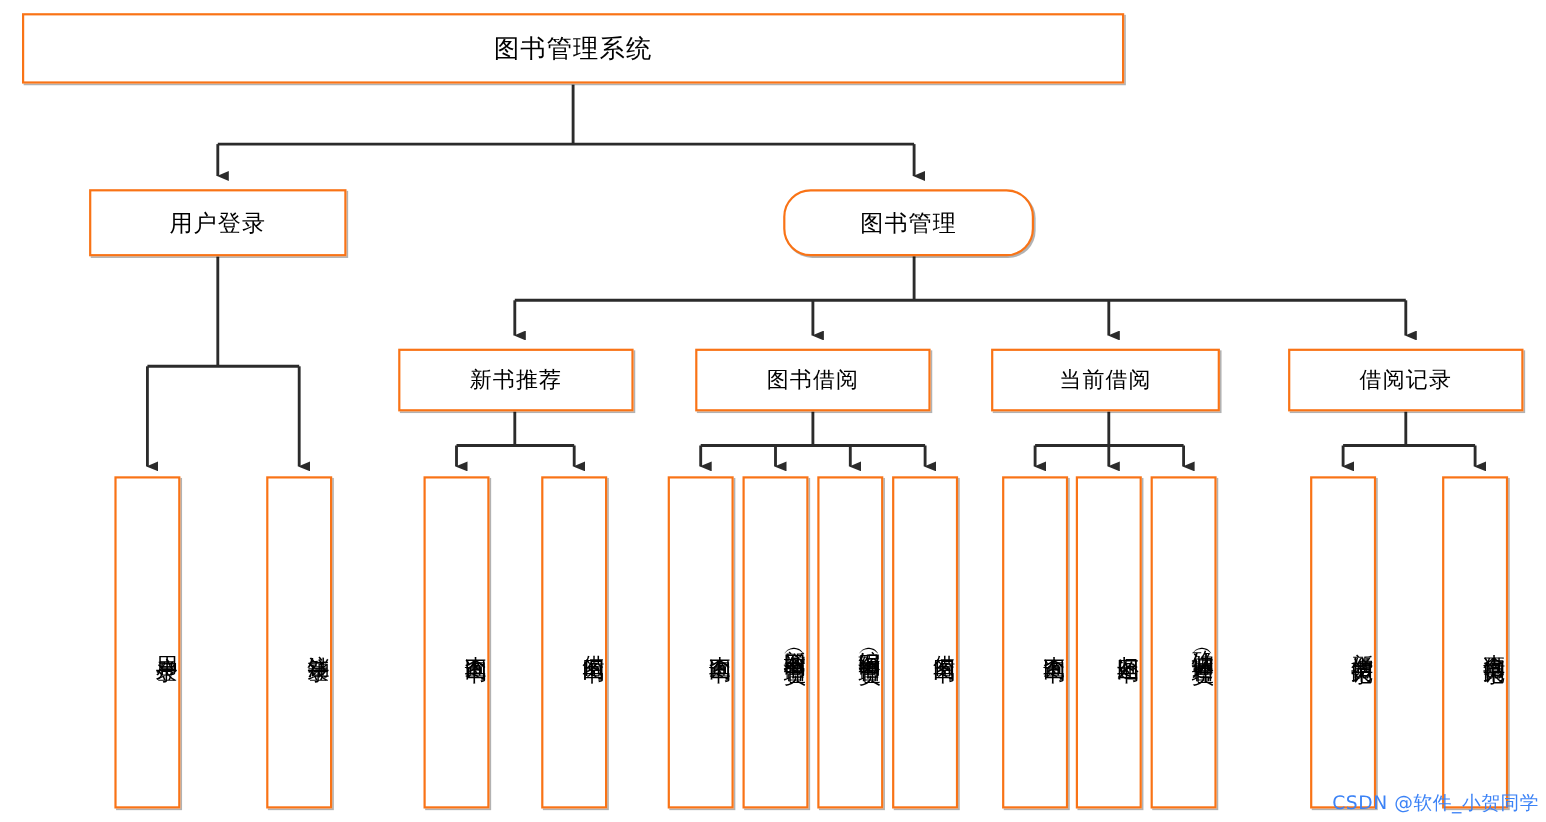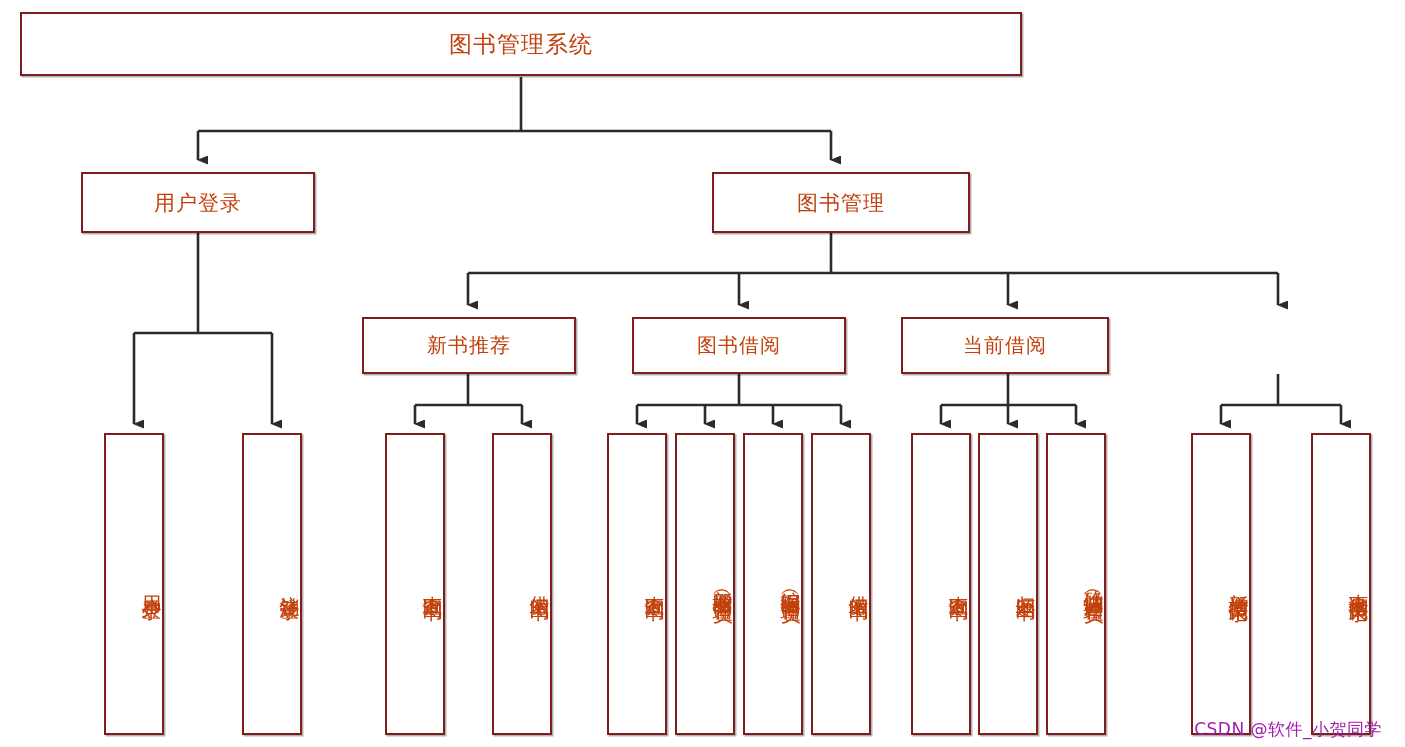--- a/index.html
+++ b/index.html
@@ -19,26 +19,26 @@
     position:absolute;
     left:0; top:0;
     width:1405px;
     height:747px;
     pointer-events:none;
   }
   .node{
     position:absolute;
     box-sizing:border-box;
     background:#ffffff;
-    border:2px solid #7f1d1d;
+    border:2px solid #f97316;
     display:flex;
     align-items:center;
     justify-content:center;
     text-align:center;
-    color:#c2410c;
+    color:#000000;
     box-shadow:1.5px 1.5px 0 rgba(0,0,0,0.30);
   }
   .node.root{
     font-size:23px;
     letter-spacing:1px;
   }
   .node.lvl2{
     font-size:21px;
     letter-spacing:1px;
   }
@@ -56,24 +56,24 @@
     align-items:flex-start;
     justify-content:center;
   }
   .node.leaf > span{
     writing-mode:vertical-rl;
     text-orientation:upright;
     display:block;
   }
   .watermark{
     position:absolute;
-    right:23px;
+    right:6px;
     bottom:6px;
     font-size:17px;
-    color:#a21caf;
+    color:#3b82f6;
     letter-spacing:0.5px;
     white-space:nowrap;
     font-family:"DejaVu Sans","Liberation Sans",sans-serif;
   }
 </style>
 </head>
 <body>
 
 <div id="canvas">
 
@@ -129,33 +129,36 @@
     </g>
   </svg>
 
   <div class="node root" style="left:20px; top:12px; width:1002px; height:64px;">
     <span>图书管理系统</span>
   </div>
 
   <div class="node lvl2" style="left:81px; top:172px; width:234px; height:61px;">
     <span>用户登录</span>
   </div>
-  <div class="node lvl2" style="left:712px; top:172px; width:258px; height:61px;">
+  <div class="node lvl2" style="left:712px; top:172px; width:228px; height:61px;border-radius:25px;">
     <span>图书管理</span>
   </div>
 
   <div class="node lvl3" style="left:632px; top:317px; width:214px; height:57px;">
     <span>图书借阅</span>
   </div>
   <div class="node lvl3" style="left:362px; top:317px; width:214px; height:57px;">
     <span>新书推荐</span>
   </div>
   <div class="node lvl3" style="left:901px; top:317px; width:208px; height:57px;">
     <span>当前借阅</span>
   </div>
+  <div class="node lvl3" style="left:1171px; top:317px; width:214px; height:57px;">
+    <span>借阅记录</span>
+  </div>
 
   <div class="node leaf" style="left:104px; top:433px; width:60px; height:302px;">
     <span>用户登录</span>
   </div>
   <div class="node leaf" style="left:242px; top:433px; width:60px; height:302px;">
     <span>注销登录</span>
   </div>
 
   <div class="node leaf" style="left:385px; top:433px; width:60px; height:302px;">
     <span>查询图书</span>

